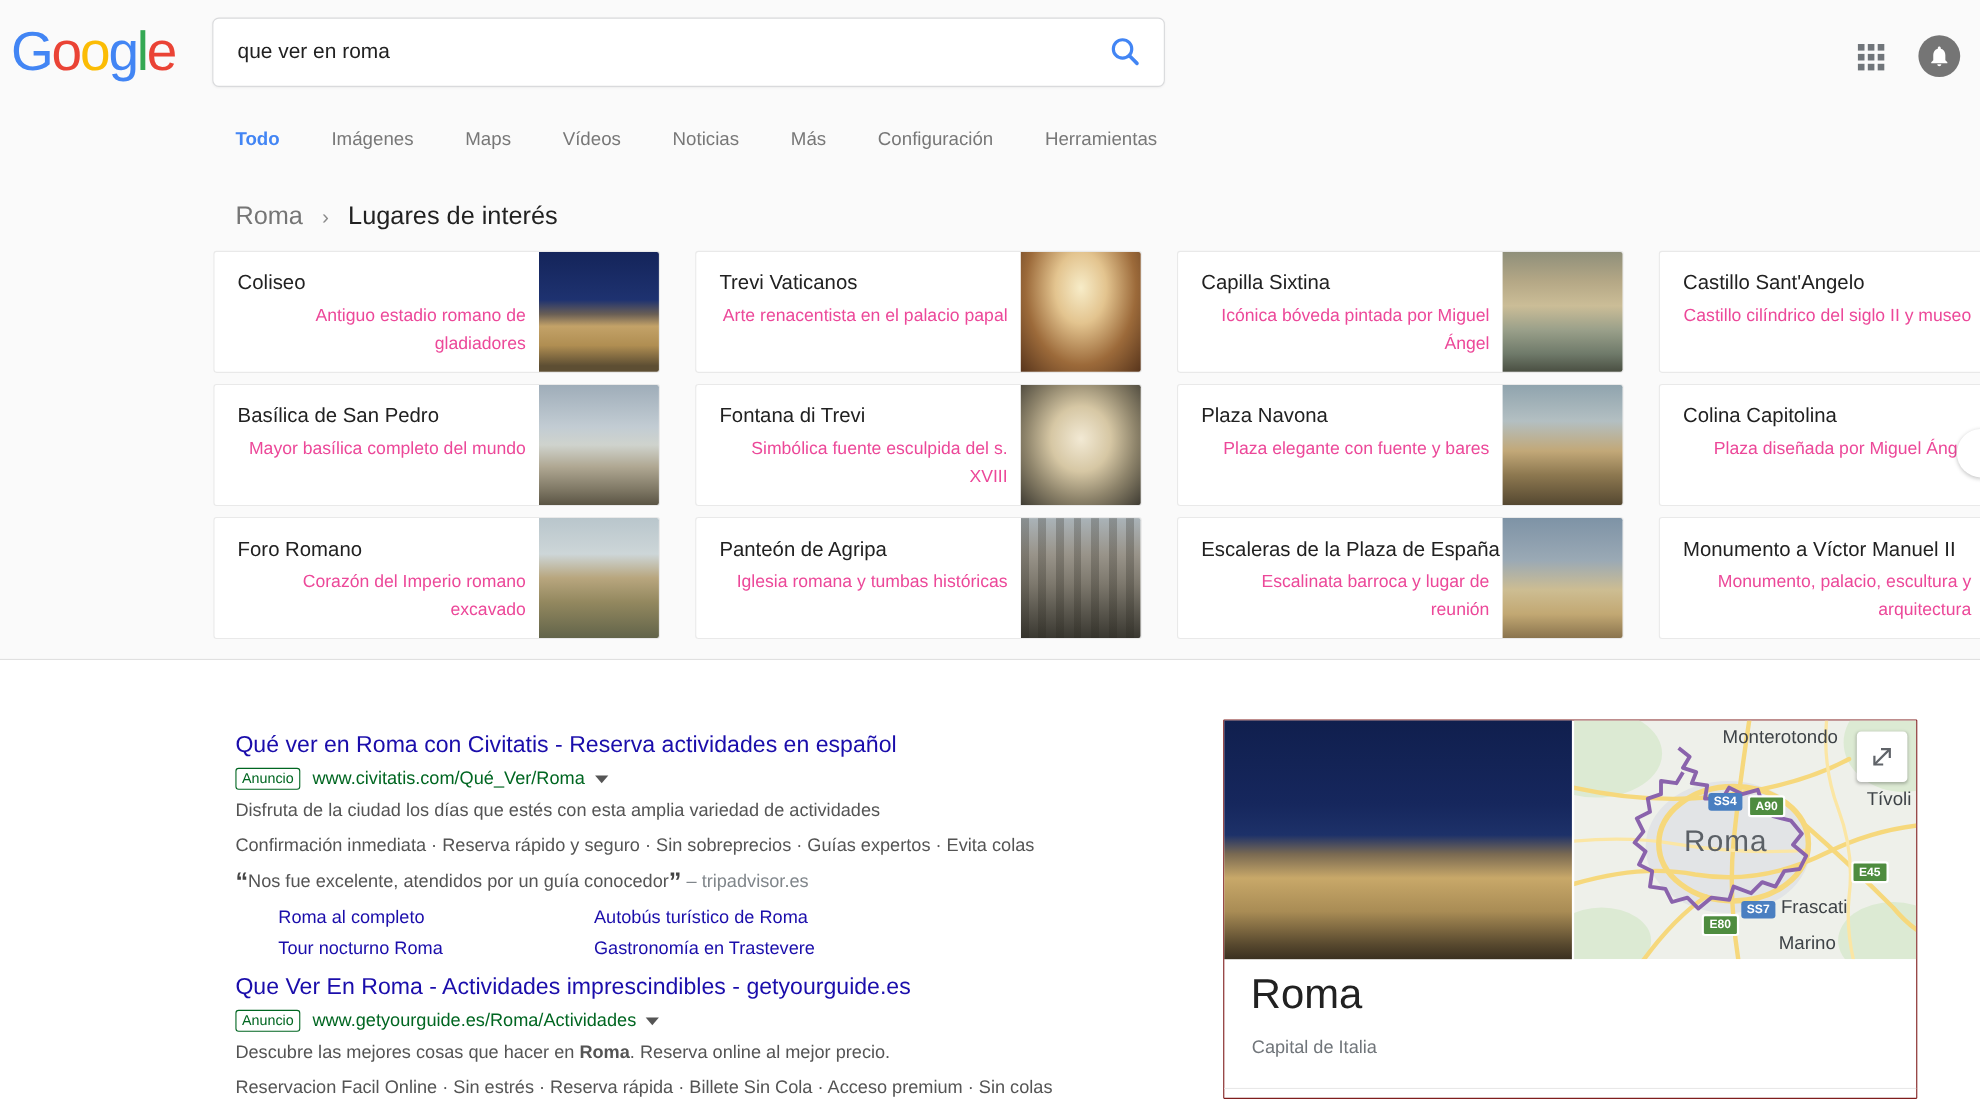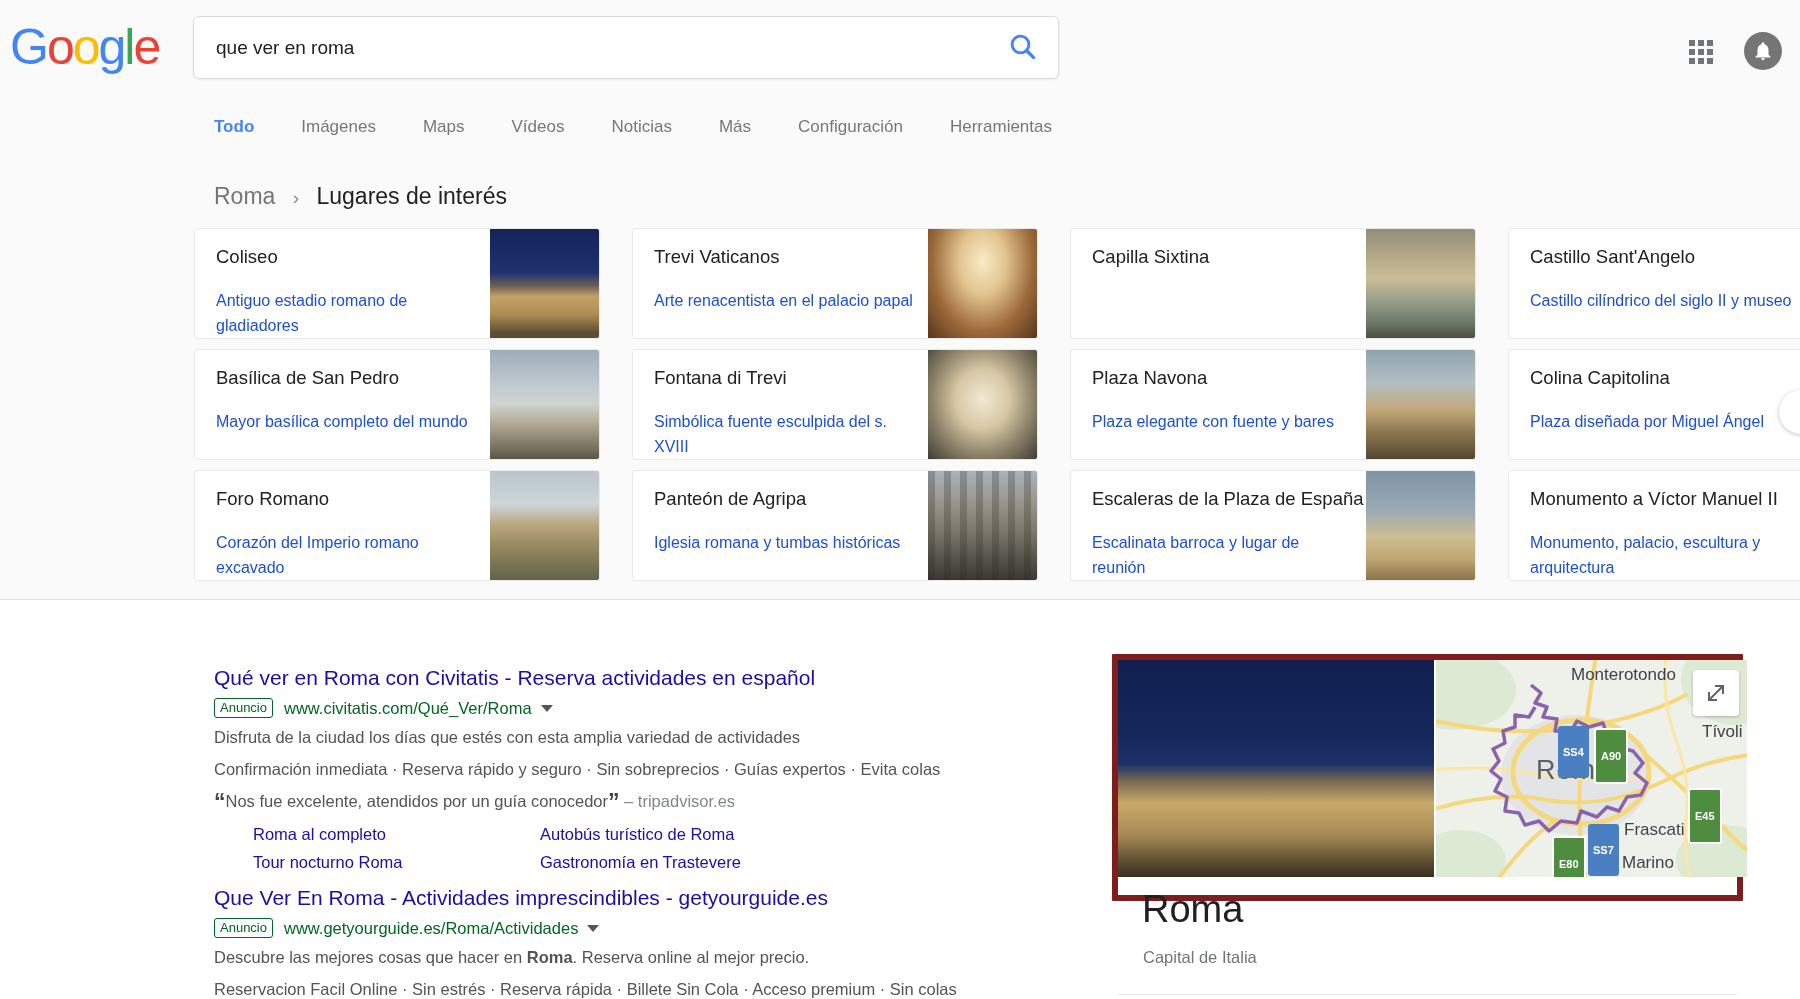--- a/index.html
+++ b/index.html
@@ -41,22 +41,22 @@
   #breadcrumb { position:absolute; left:214px; top:183px; font-size:23px; color:#757575; }
   #breadcrumb .sep { margin:0 11px; font-size:19px; color:#8a8a8a; }
   #breadcrumb .current { color:#212121; }
 
   
   #card-grid { position:absolute; left:194px; top:228px; width:1700px; }
   .card-row { display:flex; gap:32px; margin-bottom:10px; }
   .place-card { position:relative; width:406px; height:111px; background:#fff;
     border:1px solid #e9e9e9; border-radius:3px; cursor:pointer; flex:0 0 406px; }
   .pc-title { display:block; margin:17px 0 0 21px; font-size:18.5px; color:#212121; }
-  .pc-desc { display:block; margin:20px 0 0 21px; font-size:16px; color:#1d4ed8;
-    line-height:25px; max-width:262px; }
+  .pc-desc { display:block; margin:7px 0 0 21px; font-size:16px; color:#ec4899;
+    line-height:25px; max-width:262px;text-align:right; }
   .pc-img { position:absolute; right:0px; top:0px; width:109px; height:109px;
     border-radius:0 2px 2px 0; }
 
   .img-coliseo  { background:linear-gradient(180deg,#14245a 0%,#1e3270 40%,#6a5f55 52%,#c3a268 62%,#b08e52 78%,#5d4e33 95%); }
   .img-museos   { background:radial-gradient(ellipse at 50% 30%,#f7ecc8 0%,#e3c48f 30%,#9c6a3a 65%,#58351c 100%); }
   .img-sixtina  { background:linear-gradient(180deg,#8f8f7a 0%,#b5a886 25%,#cbbd97 45%,#9aa08a 65%,#6f7a6a 85%,#4a4f42 100%); }
   .img-basilica { background:linear-gradient(180deg,#9fadb9 0%,#c2ccd3 35%,#cfd3cd 50%,#b0a893 68%,#7d7663 88%,#5b5545 100%); }
   .img-trevi    { background:radial-gradient(ellipse at 50% 45%,#f2e9d4 0%,#d6c7a4 35%,#8e846b 65%,#3f3c33 100%); }
   .img-navona   { background:linear-gradient(180deg,#90a4ae 0%,#b3bfc2 30%,#c2a878 55%,#8d7850 75%,#554831 100%); }
   .img-foro     { background:linear-gradient(180deg,#b9c6cc 0%,#cdd6d8 30%,#b8a67e 50%,#93885f 70%,#62644a 100%); }
@@ -79,29 +79,29 @@
     border-top:7px solid #555; margin-left:9px; cursor:pointer; }
   .ad-desc { margin-top:6px; font-size:16.5px; color:#545454; line-height:26px; }
   .q-mark { font-size:23px; font-weight:bold; color:#444; line-height:20px; vertical-align:-3px; }
   .quote-src { color:#80868b; }
   .sitelinks { margin:11px 0 0 39px; display:grid; grid-template-columns:287px auto;
     row-gap:9px; font-size:16.5px; color:#1a0dab; }
   .sitelinks span { cursor:pointer; }
   .b-dark { font-weight:bold; color:#545454; }
 
   
-  #kp { position:absolute; left:1112px; top:654px; width:631px; height:247px;
-    background:#fff; border:6px solid #7f1d1d; border-radius:1px; }
+  #kp { position:absolute; left:1112px; top:654px; width:631px; height:345px;
+    background:#fff; border:1px solid #7f1d1d; border-radius:1px; }
   #kp-photo { position:absolute; left:0; top:0; width:316px; height:217px;
     background:linear-gradient(180deg,#101f4e 0%,#16275d 35%,#1d3169 48%,#7a6a52 56%,#c8a869 66%,#a98c55 80%,#57482e 94%,#3a3020 100%); }
   #kp-map { position:absolute; left:318px; top:0; width:311px; height:217px; overflow:hidden; cursor:pointer; }
   .map-town { position:absolute; color:#3e4347; font-size:17px; }
   .map-town.big { font-size:27px; color:#5b6066; letter-spacing:1px; }
   .map-badge { position:absolute; font-size:11px; font-weight:bold; color:#fff;
-    padding:20px 5px; border-radius:3px; }
+    padding:2px 5px; border-radius:3px; }
   .badge-blue { background:#4a7fc1; }
   .badge-green { background:#4e8c3f; border:2px solid #fff; }
   #kp-expand { position:absolute; right:8px; top:10px; width:46px; height:46px; background:#fff;
     border-radius:4px; box-shadow:0 1px 3px rgba(0,0,0,0.25); cursor:pointer; }
   #kp-expand svg { position:absolute; left:10px; top:10px; }
   #kp-title { position:absolute; left:24px; top:228px; font-size:38px; color:#212121; }
   #kp-subtitle { position:absolute; left:25px; top:288px; font-size:16.5px; color:#70757a; }
   #kp-divider { position:absolute; left:0; top:334px; width:100%; height:1px; background:#e8e8e8; }
 </style>
 </head>
@@ -171,20 +171,21 @@
         <span class="pc-desc">Antiguo estadio romano de gladiadores</span>
         <div class="pc-img img-coliseo"></div>
       </div>
       <div class="place-card">
         <span class="pc-title">Trevi Vaticanos</span>
         <span class="pc-desc">Arte renacentista en el palacio papal</span>
         <div class="pc-img img-museos"></div>
       </div>
       <div class="place-card">
         <span class="pc-title">Capilla Sixtina</span>
+        <span class="pc-desc">Icónica bóveda pintada por Miguel Ángel</span>
         <div class="pc-img img-sixtina"></div>
       </div>
       <div class="place-card">
         <span class="pc-title">Castillo Sant'Angelo</span>
         <span class="pc-desc">Castillo cilíndrico del siglo II y museo</span>
 
       </div>
     </div>
     <div class="card-row">
       <div class="place-card">

